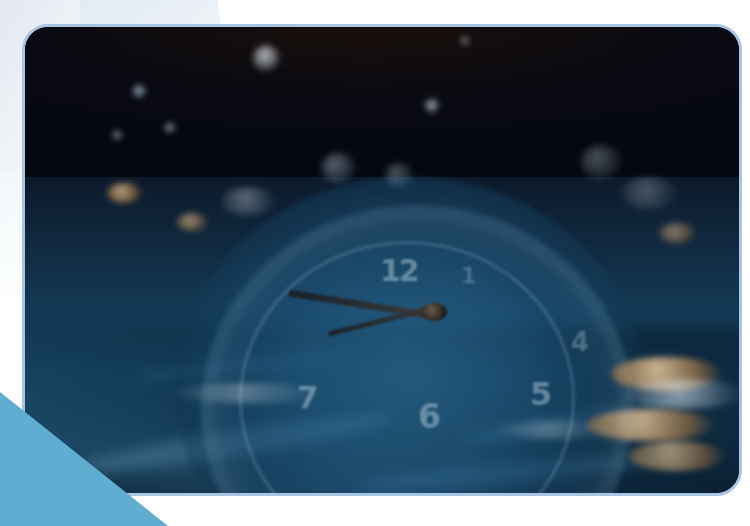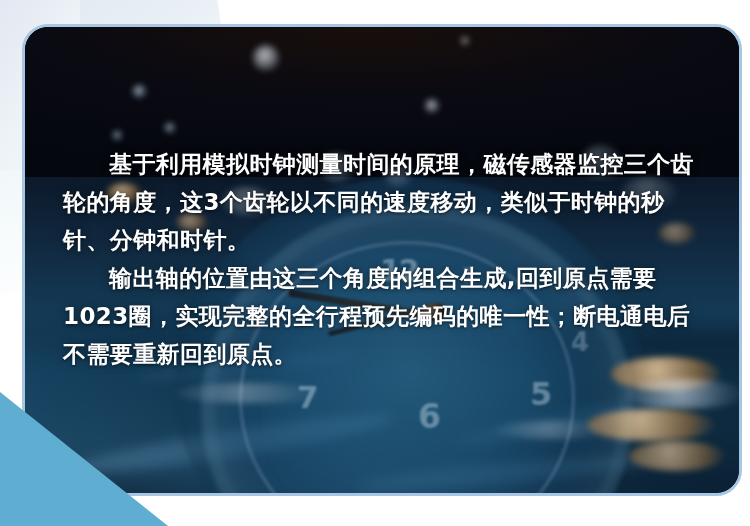--- a/index.html
+++ b/index.html
@@ -269,22 +269,18 @@
       <div class="bokeh bk-warm" style="left:634px;top:196px;width:36px;height:20px;opacity:.5;"></div>
 
       <div class="bokeh bk-warm" style="left:586px;top:330px;width:110px;height:34px;opacity:.85;"></div>
       <div class="bokeh bk-pale" style="left:600px;top:352px;width:120px;height:30px;opacity:.70;"></div>
       <div class="bokeh bk-warm" style="left:562px;top:382px;width:128px;height:32px;opacity:.80;"></div>
       <div class="bokeh bk-warm" style="left:604px;top:414px;width:96px;height:30px;opacity:.65;"></div>
       <div class="bokeh bk-pale" style="left:150px;top:356px;width:150px;height:20px;opacity:.40;"></div>
       <div class="bokeh bk-pale" style="left:470px;top:394px;width:120px;height:18px;opacity:.34;"></div>
     </div>
 
-    <div class="caption">
-      <p>基于利用模拟时钟测量时间的原理，磁传感器监控三个齿轮的角度，这3个齿轮以不同的速度移动，类似于时钟的秒针、分钟和时针。</p>
-      <p>输出轴的位置由这三个角度的组合生成,回到原点需要1023圈，实现完整的全行程预先编码的唯一性；断电通电后不需要重新回到原点。</p>
-    </div>
   </div>
 
   <div class="wedge"></div>
   <div class="bottom-white" style="z-index:-1;"></div>
 
 </div>
 
 </body></html>

